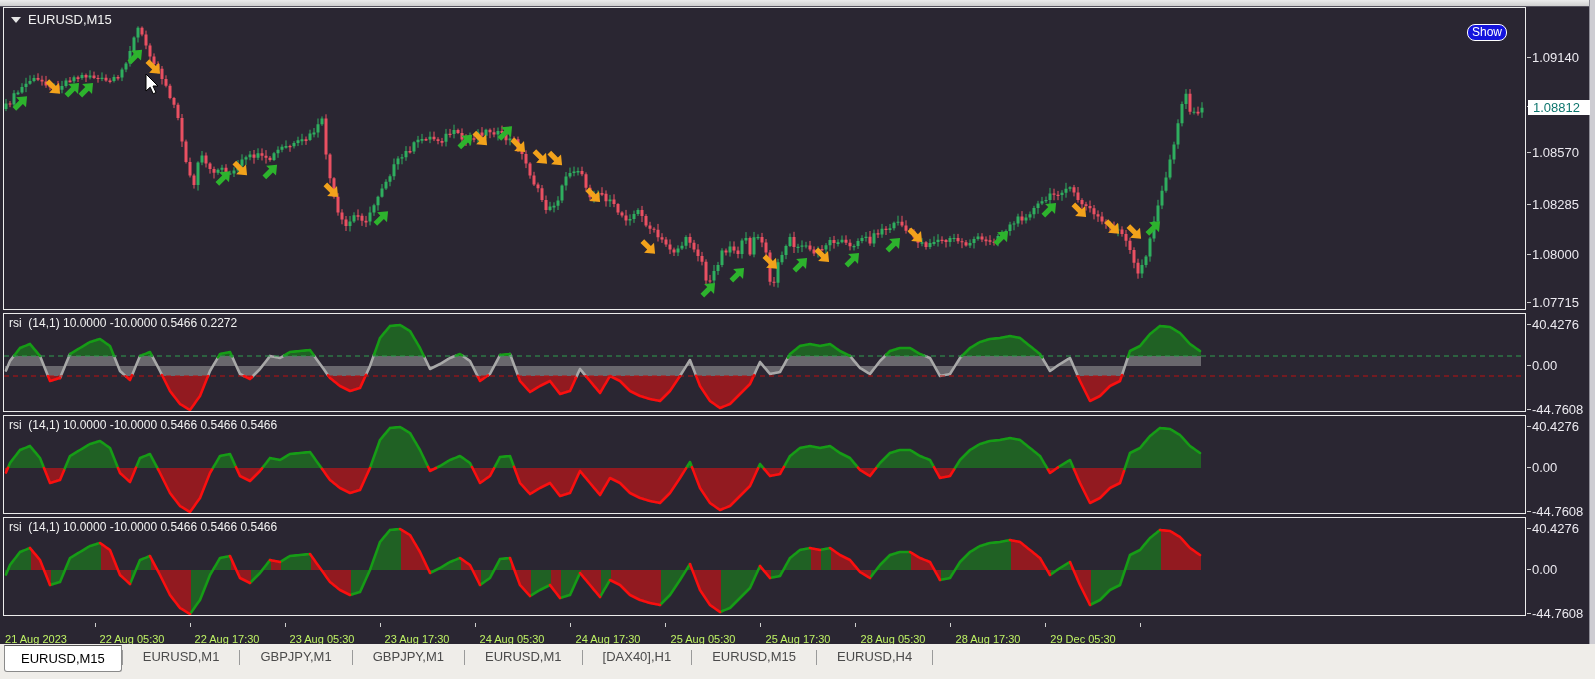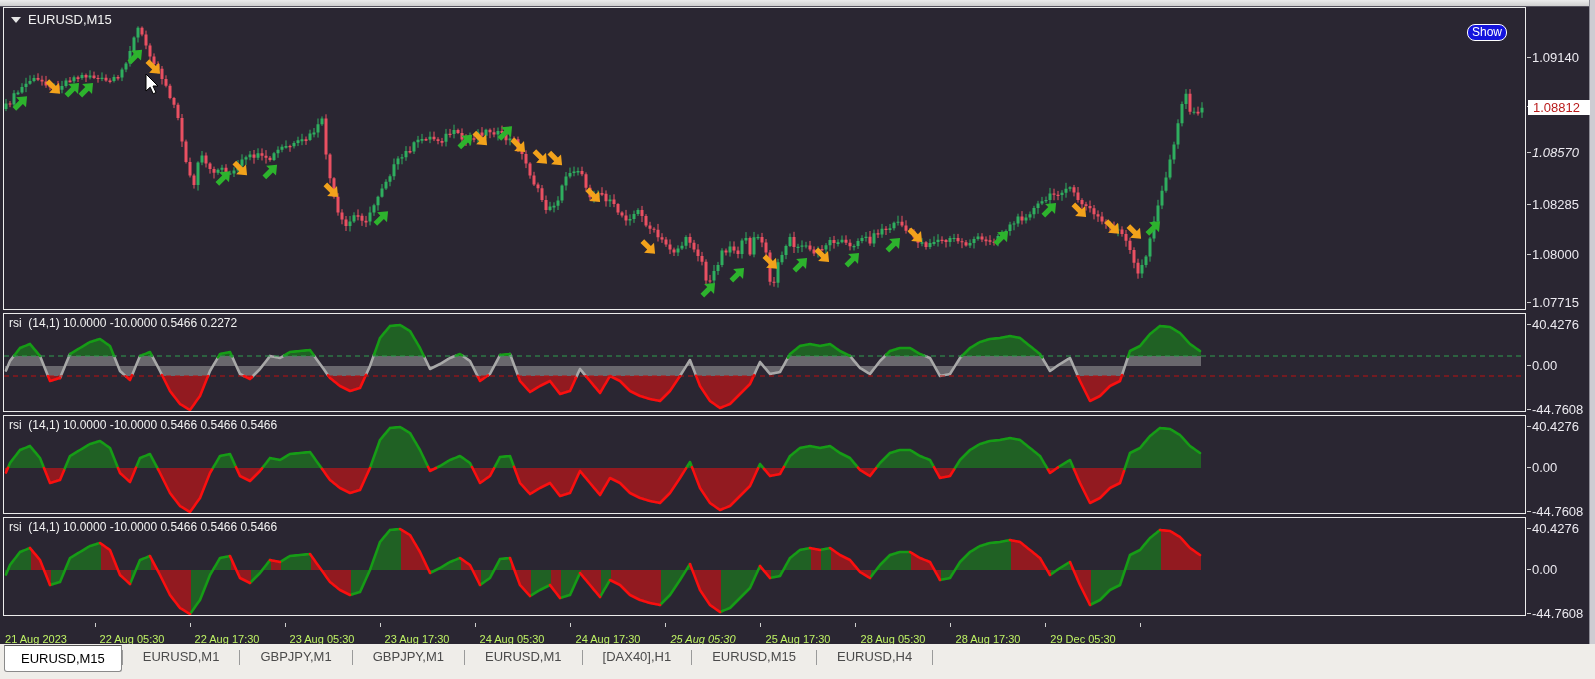--- a/index.html
+++ b/index.html
@@ -25,21 +25,21 @@
     border-top:6px solid #e6e6e6}
   .show-btn{position:absolute;left:1463px;top:16px;width:38px;height:15px;background:#1414dc;
     border:1px solid #ffffff;border-radius:8px;color:#fff;font-size:12px;line-height:14px;
     text-align:center;box-sizing:content-box;cursor:pointer}
   .rsi-label{position:absolute;left:5px;top:2px;color:#f2f2f2;font-size:12px;white-space:pre}
   .overlay{position:absolute;left:0;top:0;width:1595px;height:679px;pointer-events:none}
   .price-label,.rsi-scale-label{position:absolute;left:1532px;transform:translateY(-50%);
     color:#eceaf0;font-size:13px;white-space:nowrap}
   .scale-tick{position:absolute;left:1527px;width:4px;height:1px;background:#cfcfcf}
   .current-box{position:absolute;left:1528px;top:100px;width:62px;height:15px;background:#ffffff;
-    color:#b91c1c;font-size:13px;line-height:15px;padding-left:5px;box-sizing:border-box;z-index:5}
+    color:#0f766e;font-size:13px;line-height:15px;padding-left:5px;box-sizing:border-box;z-index:5}
   .time-axis{position:absolute;left:0;top:616px;width:1527px;height:28px}
   .time-label{position:absolute;top:10px;transform:translateX(-50%);color:#bef264;font-size:11px;white-space:nowrap}
   .tick-t{position:absolute;top:0;width:1px;height:4px;background:#cfcfcf}
   .tick-b{position:absolute;top:22px;width:1px;height:6px;background:#e8e8e8}
   .tab-bar{position:absolute;left:0;top:644px;width:1595px;height:35px;background:#efede9;
     display:flex;align-items:flex-start}
   .tab-active{margin-left:4px;margin-top:1px;height:25px;line-height:25px;padding:0 16px;
     background:#ffffff;border:1px solid #8a8a8a;border-top:1px solid #555;
     border-radius:0 0 3px 3px;color:#000;font-size:13px;cursor:pointer}
   .tab{height:26px;line-height:26px;padding:0 20px;color:#4b4b4b;font-size:13px;cursor:pointer}
@@ -198,21 +198,21 @@
   </div>
 
   <div class="time-axis" id="time-axis">
       <div class="time-label" style="left: 36px;">21 Aug 2023</div>
       <div class="time-label" style="left: 132px;">22 Aug 05:30</div>
       <div class="time-label" style="left: 227px;">22 Aug 17:30</div>
       <div class="time-label" style="left: 322px;">23 Aug 05:30</div>
       <div class="time-label" style="left: 417px;">23 Aug 17:30</div>
       <div class="time-label" style="left: 512px;">24 Aug 05:30</div>
       <div class="time-label" style="left: 608px;">24 Aug 17:30</div>
-      <div class="time-label" style="left: 703px; font-style: italic;">25 Aug 05:30</div>
+      <div class="time-label" style="left: 703px;">25 Aug 05:30</div>
       <div class="time-label" style="left: 798px;">25 Aug 17:30</div>
       <div class="time-label" style="left: 893px;">28 Aug 05:30</div>
       <div class="time-label" style="left: 988px;">28 Aug 17:30</div>
       <div class="time-label" style="left: 1083px;">29 Dec 05:30</div>
       <div class="time-label" style="left: 1178px; margin-top: 32px;">29 Aug 17:30</div>
       <div class="tick-t" style="left: 95px;"></div>
       <div class="tick-b" style="left: 95px;"></div>
       <div class="tick-t" style="left: 190px;"></div>
       <div class="tick-b" style="left: 190px;"></div>
       <div class="tick-t" style="left: 285px;"></div>
@@ -238,21 +238,21 @@
     </div>
 </div>
 
 <div class="overlay" id="scale-overlay">
   <div class="current-box">1.08812</div>
 <div class="scale-tick" style="top: 57px;"></div>
     <div class="price-label" style="top: 57px;">1.09140</div>
     <div class="scale-tick" style="top: 106px;"></div>
     <div class="price-label" style="top: 106px;">1.08855</div>
     <div class="scale-tick" style="top: 152px;"></div>
-    <div class="price-label" style="top: 152px; font-style: italic;">1.08570</div>
+    <div class="price-label" style="top: 152px;">1.08570</div>
     <div class="scale-tick" style="top: 204px;"></div>
     <div class="price-label" style="top: 204px;">1.08285</div>
     <div class="scale-tick" style="top: 254px;"></div>
     <div class="price-label" style="top: 254px;">1.08000</div>
     <div class="scale-tick" style="top: 302px;"></div>
     <div class="price-label" style="top: 302px;">1.07715</div>
     <div class="scale-tick" style="top: 324px;"></div>
     <div class="rsi-scale-label" style="top: 324px;">40.4276</div>
     <div class="scale-tick" style="top: 365px;"></div>
     <div class="rsi-scale-label" style="top: 365px;">0.00</div>

